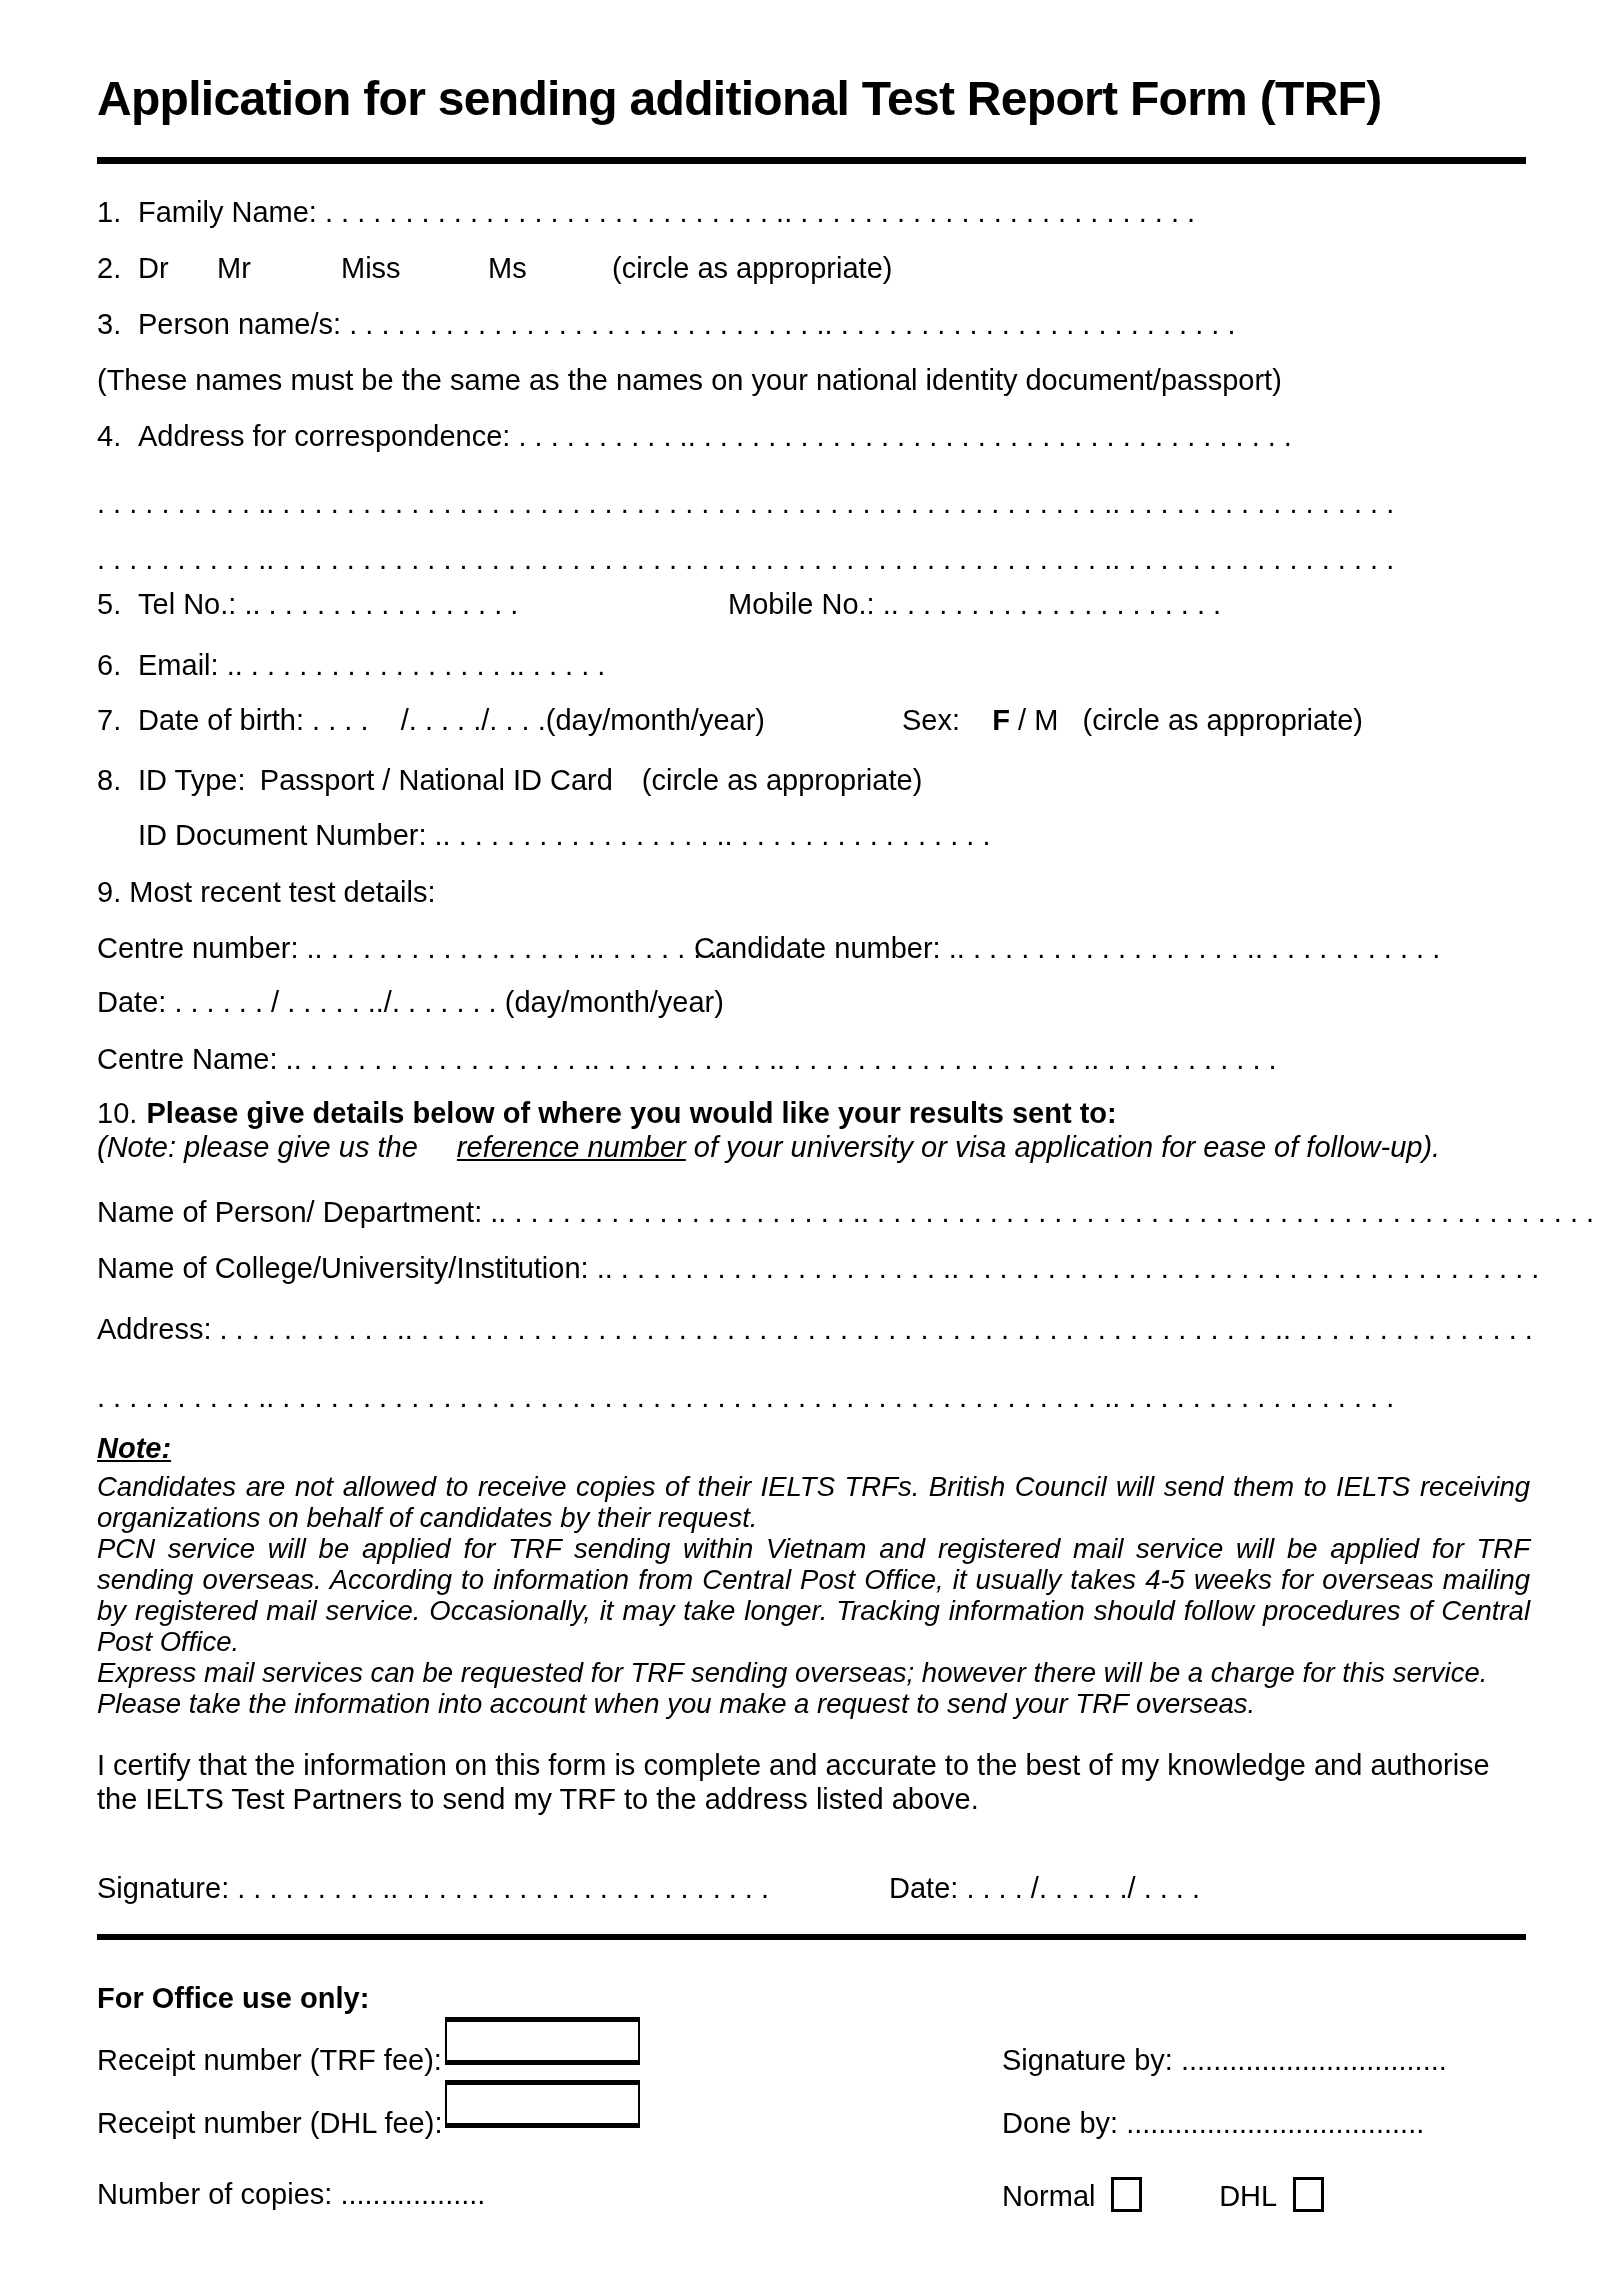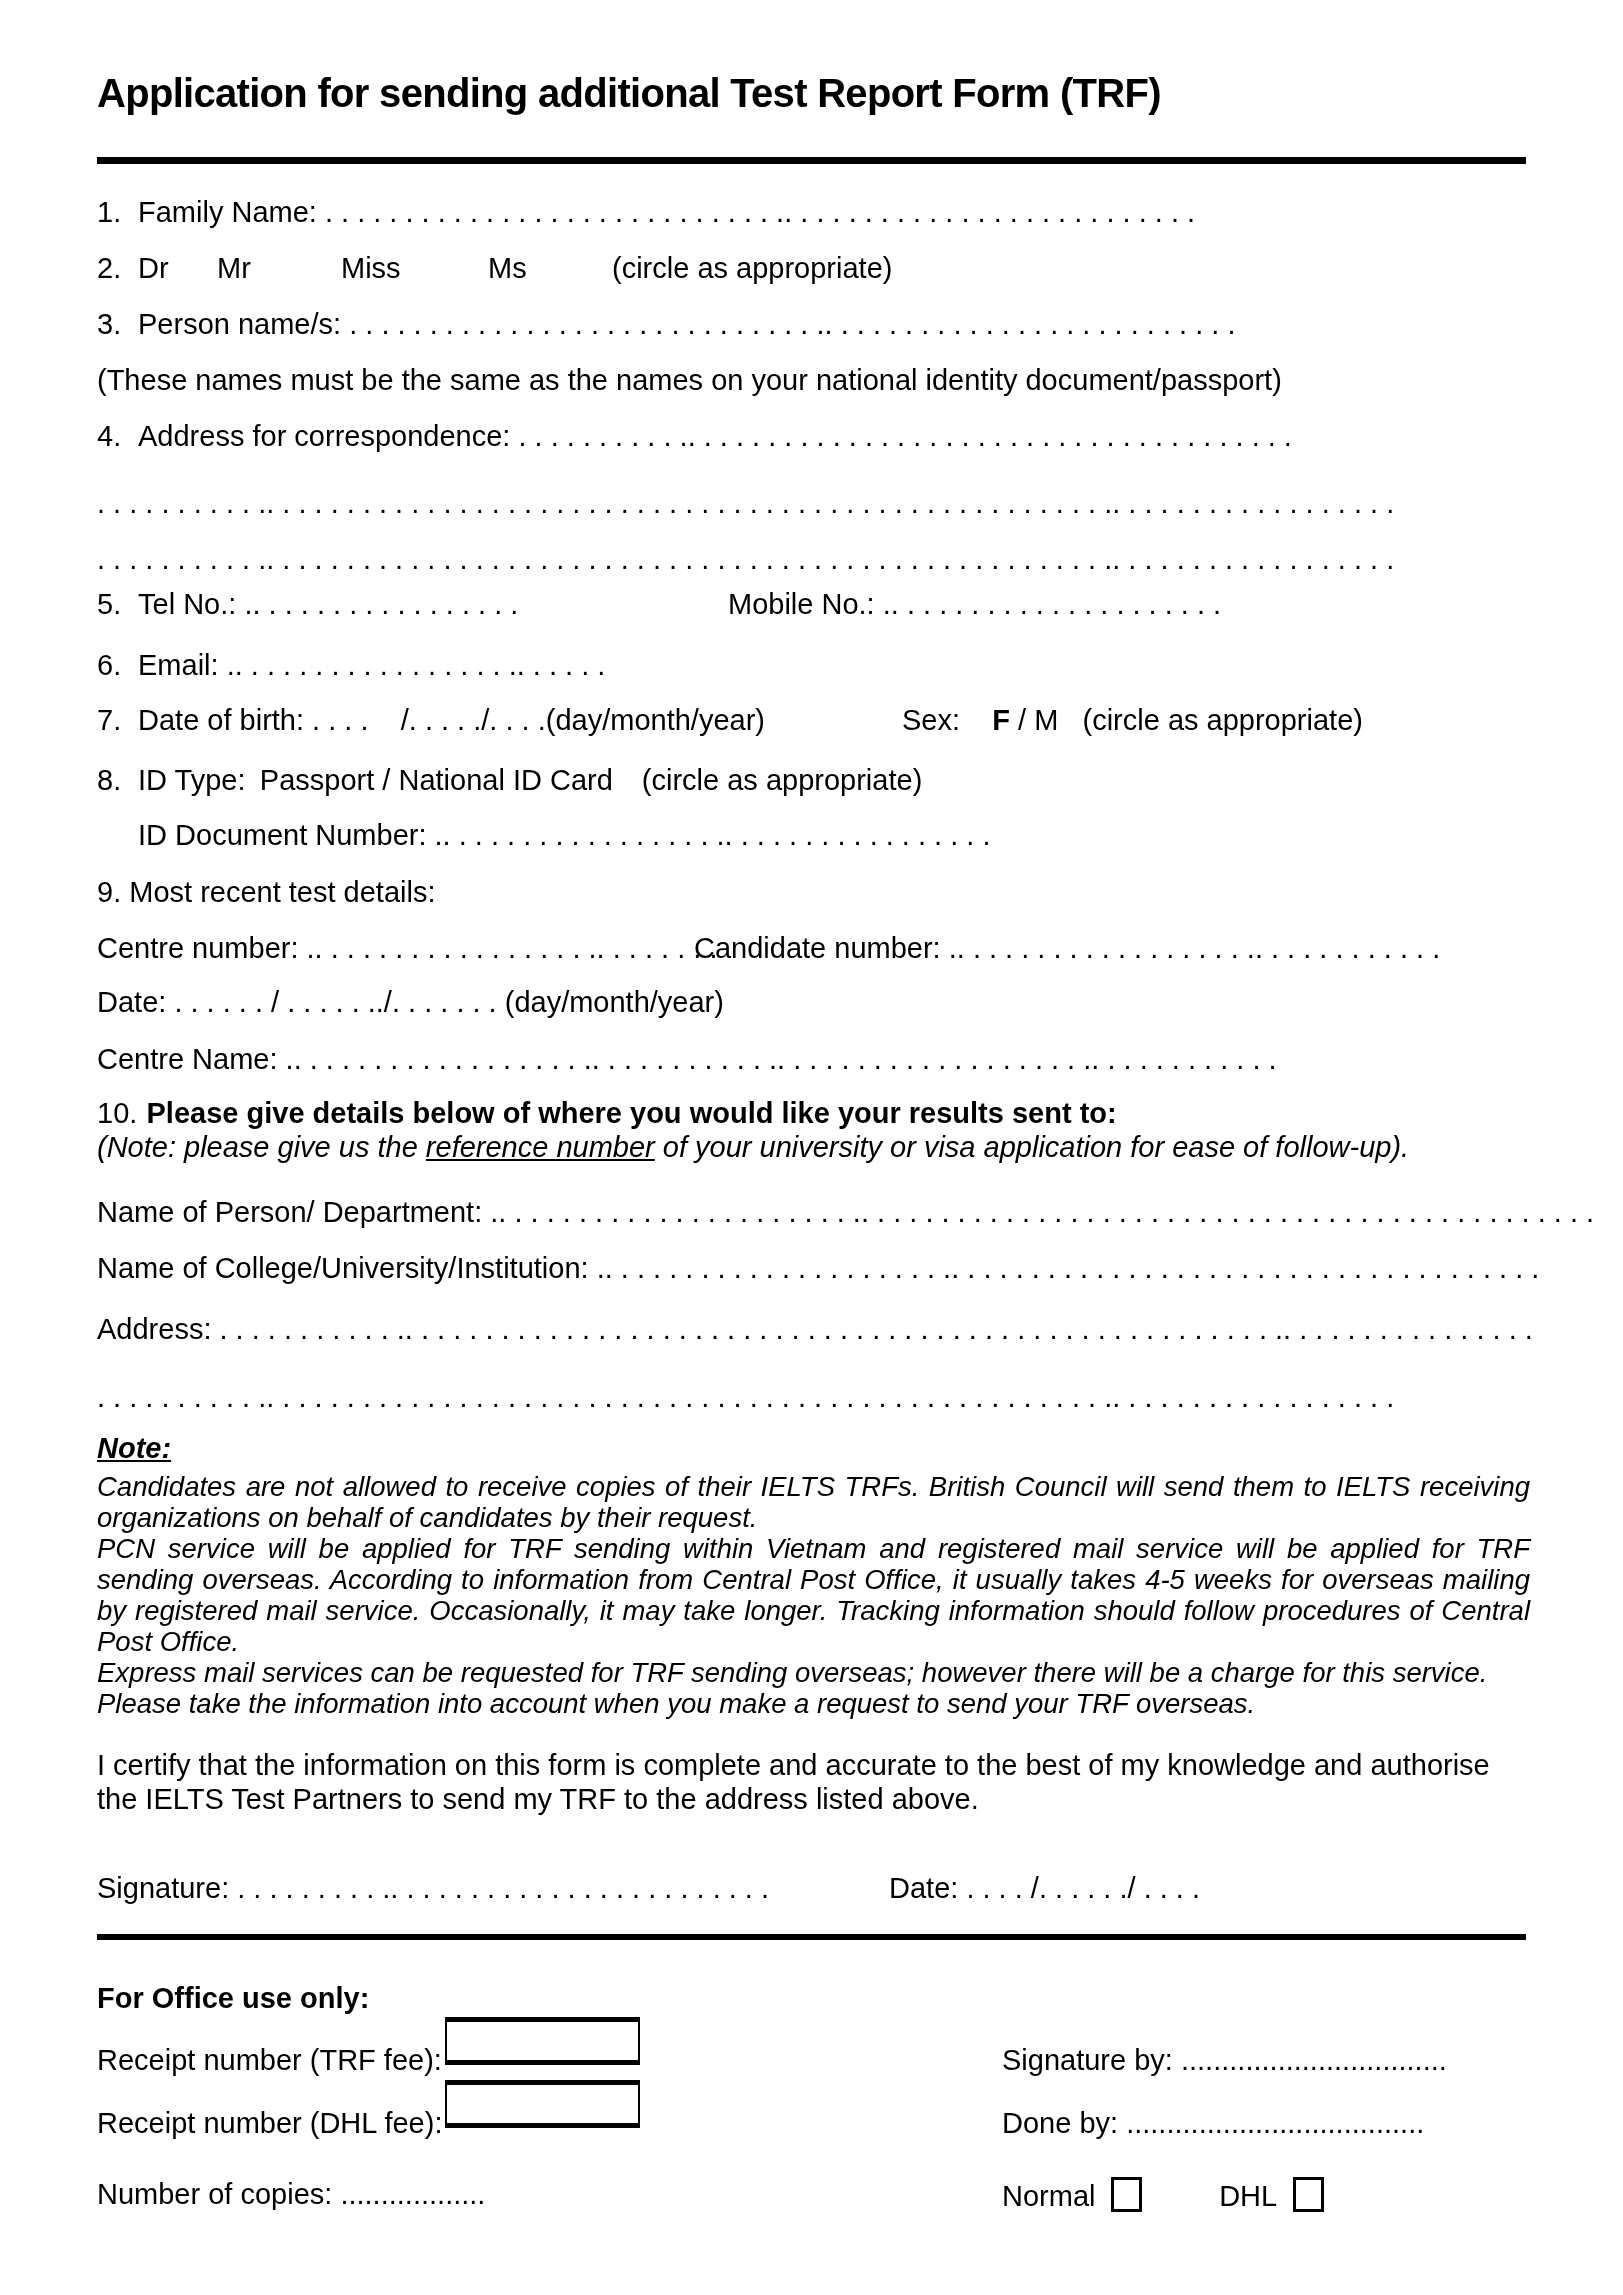--- a/index.html
+++ b/index.html
@@ -9,21 +9,21 @@
     height:2295px;
     background:#ffffff;
     font-family:"Liberation Sans", sans-serif;
     font-size:29px;
     color:#000;
     overflow:hidden;
   }
   .title{
     position:absolute;
     left:97px; top:71px;
-    font-size:40px;
+    font-size:48px;
     font-weight:bold;
     letter-spacing:-0.7px;
     white-space:pre;
   }
   .rule{
     position:absolute;
     left:97px;
     width:1429px;
     background:#000;
   }
@@ -33,21 +33,21 @@
     width:1439px;
     line-height:35px;
     white-space:pre;
   }
   .indent{left:138px;}
   .num{display:inline-block;min-width:41px;}
   .num10{margin-right:9.2px;}
   .col2{position:absolute;top:0;white-space:pre;}
   .b{font-weight:bold;}
   .it{font-style:italic;}
-  .u{text-decoration:underline;}
+  .u{text-decoration:underline;margin-left:31px;}
   .opt-dr{display:inline-block;width:79px;}
   .opt-mr{display:inline-block;width:124px;}
   .opt-miss{display:inline-block;width:147px;}
   .opt-ms{display:inline-block;width:124px;}
   .idval{margin-left:14.4px;}
   .idnote{margin-left:29px;}
   .noteblock{
     position:absolute;
     left:97px; top:1433px;
     width:1433px;

